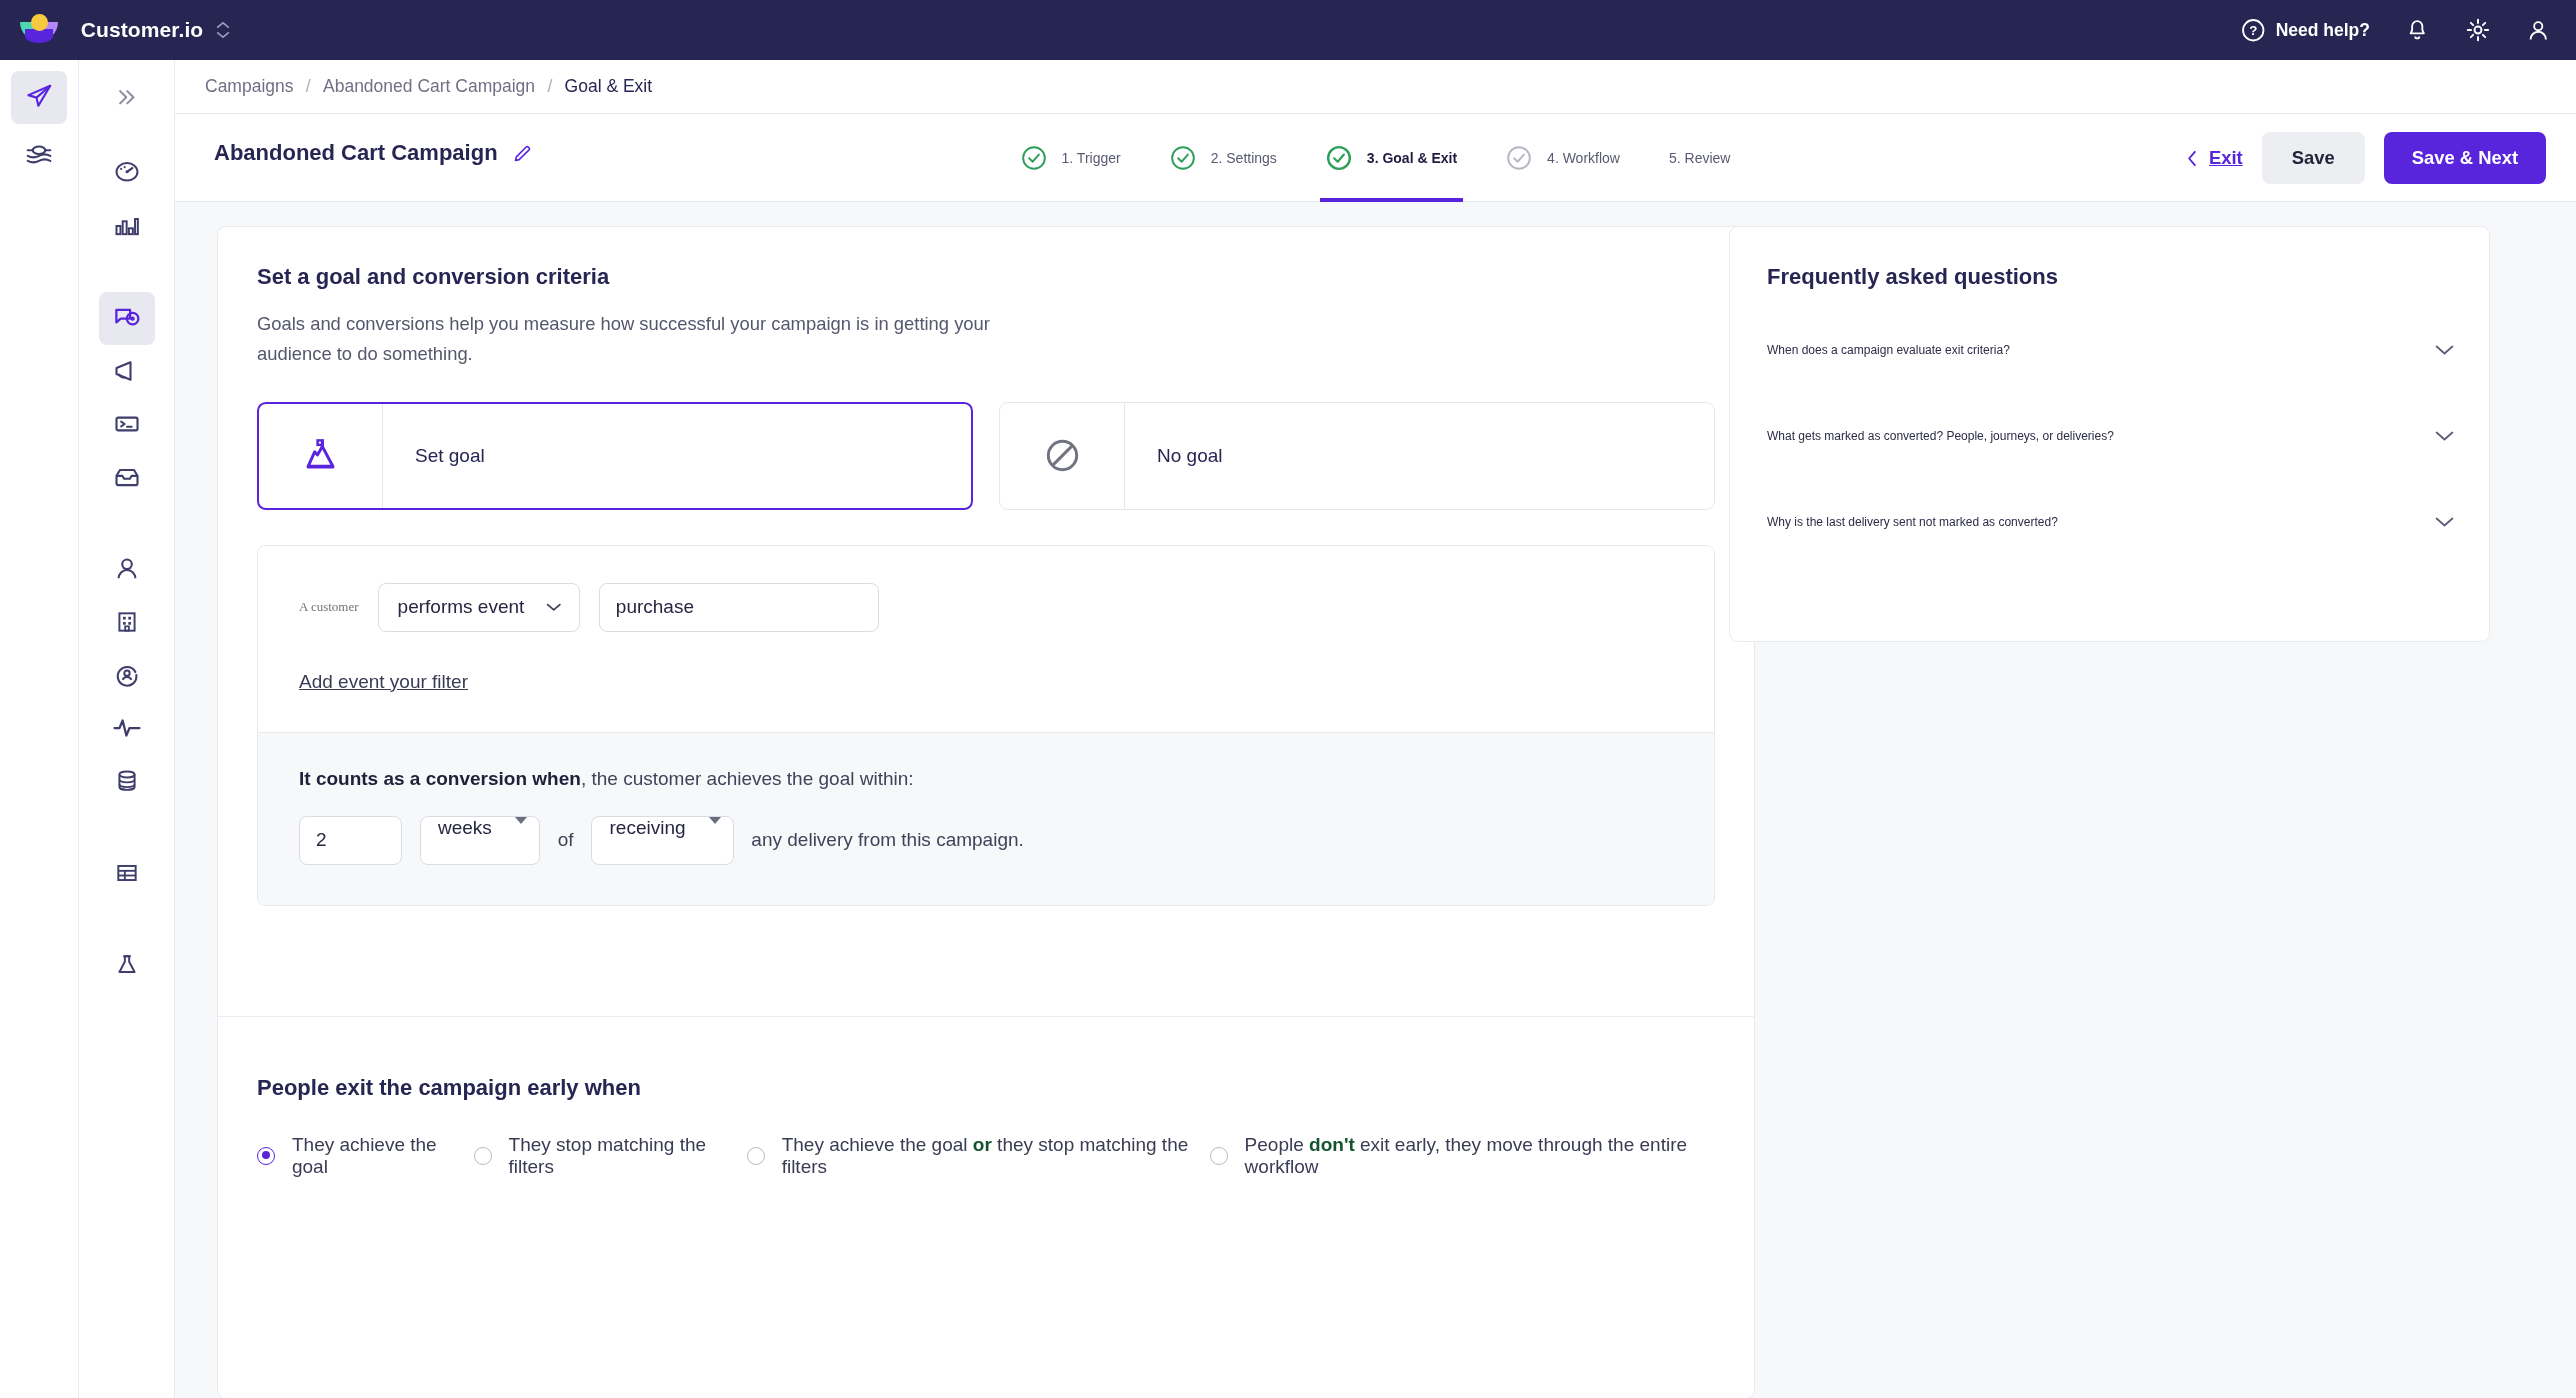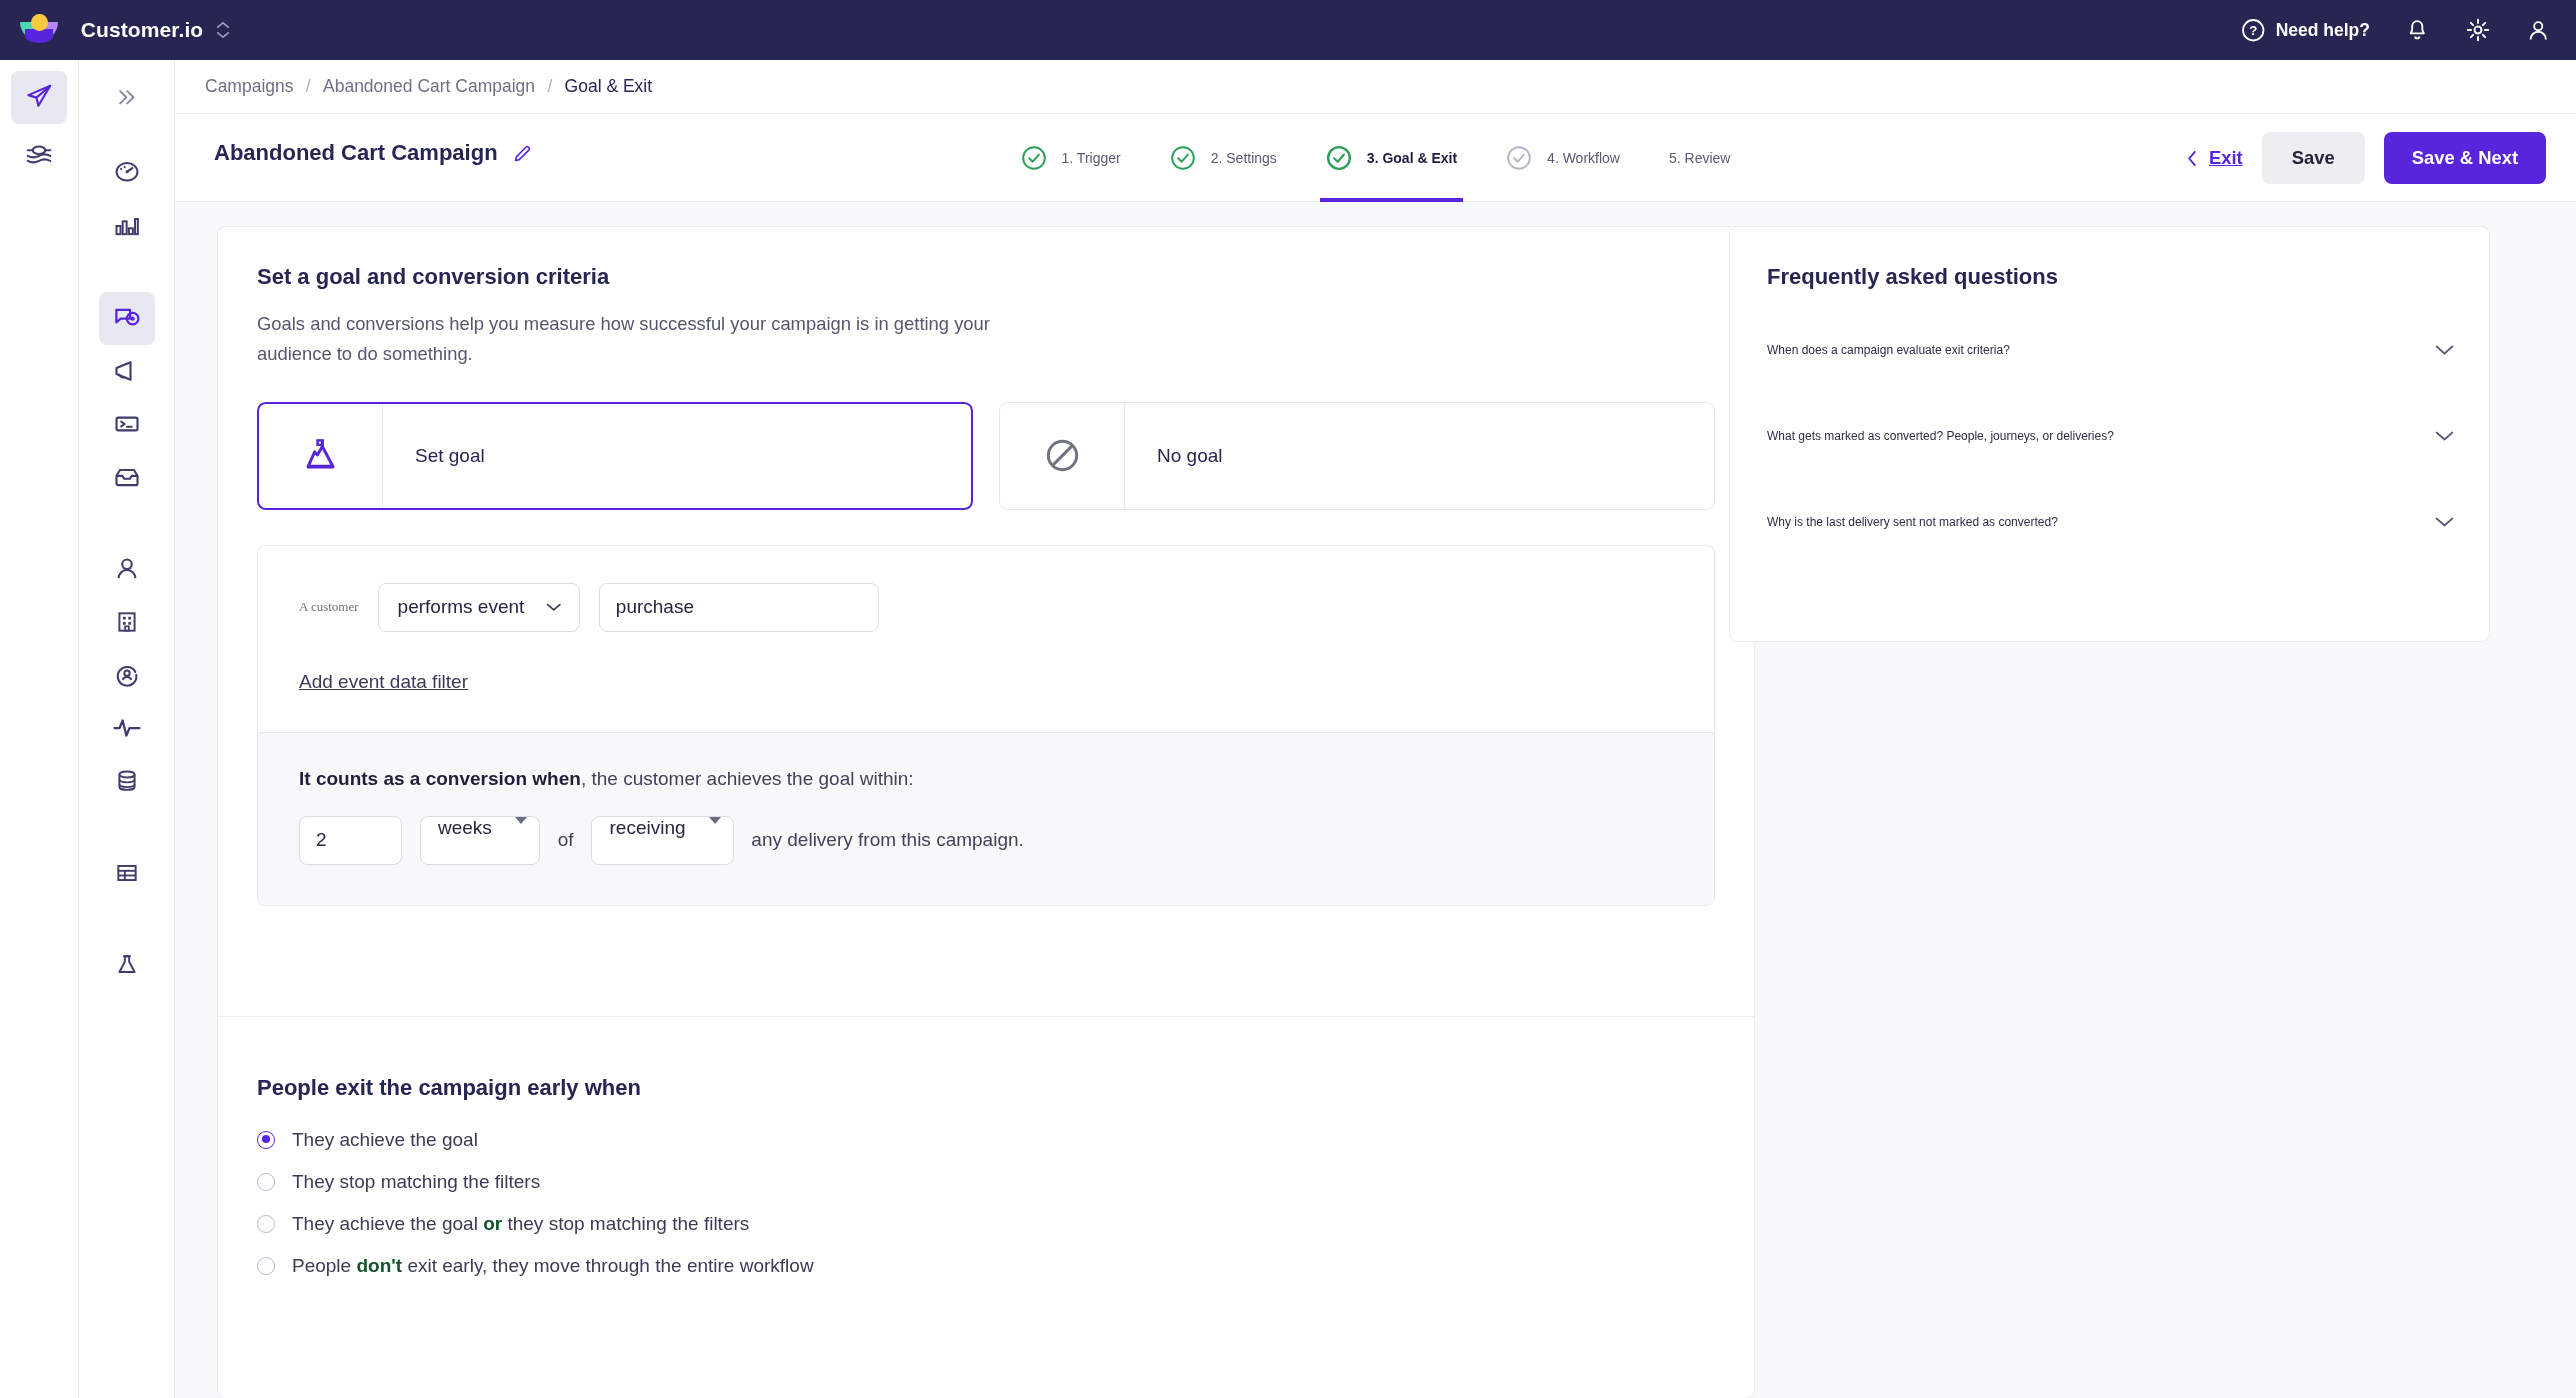--- a/index.html
+++ b/index.html
@@ -160,21 +160,21 @@
     display:flex; align-items:flex-start; gap:23px; padding: 0 12.3px 0 17.5px;
     font-size:19px; color:#262640;
   }
   .tri { width:0; height:0; border-left:6.1px solid transparent; border-right:6.1px solid transparent; border-top:7px solid #6b6d82; }
   .of-word { font-size:19px; color:#40425a; }
   .tail { font-size:19px; color:#40425a; }
 
   .divider { position:absolute; left:0; right:0; top:789px; height:0.9px; background:#eceef2; }
 
   .exit-sect { position:absolute; left:0; top:789px; width:100%; padding: 59px 39px 0 39px; }
-  .radios { margin-top:20px; display:flex; flex-direction:column; gap:4px; }
+  .radios { margin-top:36px; display:flex; gap:16px; }
   .radio-row { display:flex; align-items:center; gap:16.6px; height:38px; }
   .radio {
     width:18.4px; height:18.4px; border-radius:50%; border:1.3px solid #b9bbc8; background:#fff; flex:none;
     position:relative;
   }
   .radio.on { border:1.8px solid #5925dc; }
   .radio.on::after {
     content:""; position:absolute; left:3.5px; top:3.5px; width:8px; height:8px; border-radius:50%; background:#5925dc;
   }
   .radio-lab { font-size:19px; color:#3a3c54; }
@@ -461,21 +461,21 @@
         <div class="cond-row">
           <span class="lbl">A customer</span>
           <div class="select-pill">
             <span>performs event</span>
             <svg width="17.5" height="10.5" viewBox="0 0 20 12">
                 <polyline points="3,3 10,9 17,3" fill="none" stroke="#3c3e55" stroke-width="2" stroke-linecap="round" stroke-linejoin="round"></polyline>
               </svg>
           </div>
           <input class="txtinput" type="text" value="purchase" style="">
         </div>
-        <a class="link-ul" href="#">Add event data filter</a>
+        <a class="link-ul" href="#">Add event your filter</a>
       </div>
 
       <div class="cond-bot">
         <div class="line1">
           <b>It counts as a conversion when</b><span>, the customer achieves the goal within:</span>
         </div>
         <div class="row2">
           <input class="num-input" type="text" value="2" style="">
           <div class="nat-select">
             <span>weeks</span>

